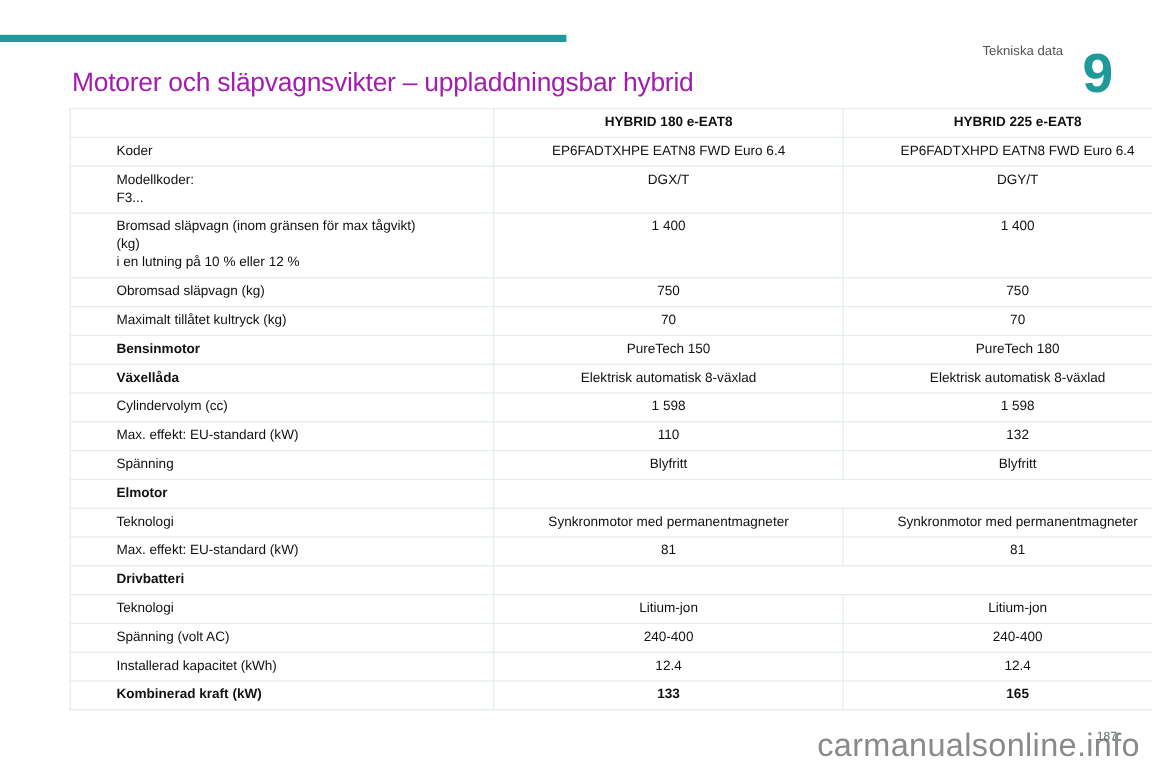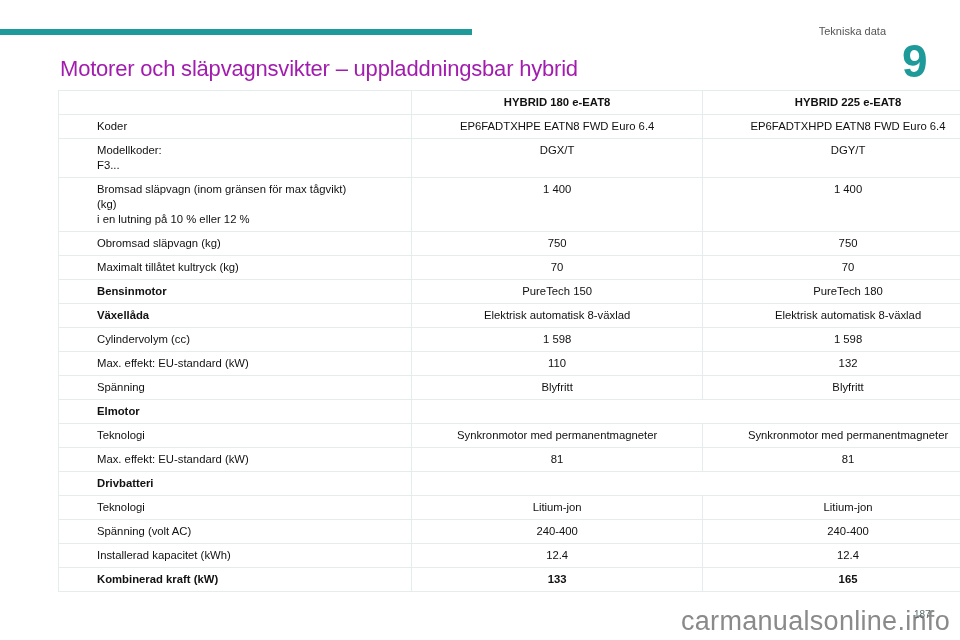--- a/index.html
+++ b/index.html
@@ -19,21 +19,21 @@
       position: absolute;
       left: 0;
       top: 29px;
       width: 472px;
       height: 6px;
       background: #1e9a9a;
     }
     .section-label {
       position: absolute;
       right: 74px;
-      top: 25px;
+      top: 37px;
       font-size: 11px;
       color: #555555;
     }
     .chapter-number {
       position: absolute;
       left: 902px;
       top: 38px;
       font-size: 46px;
       font-weight: bold;
       color: #1e9a9a;

